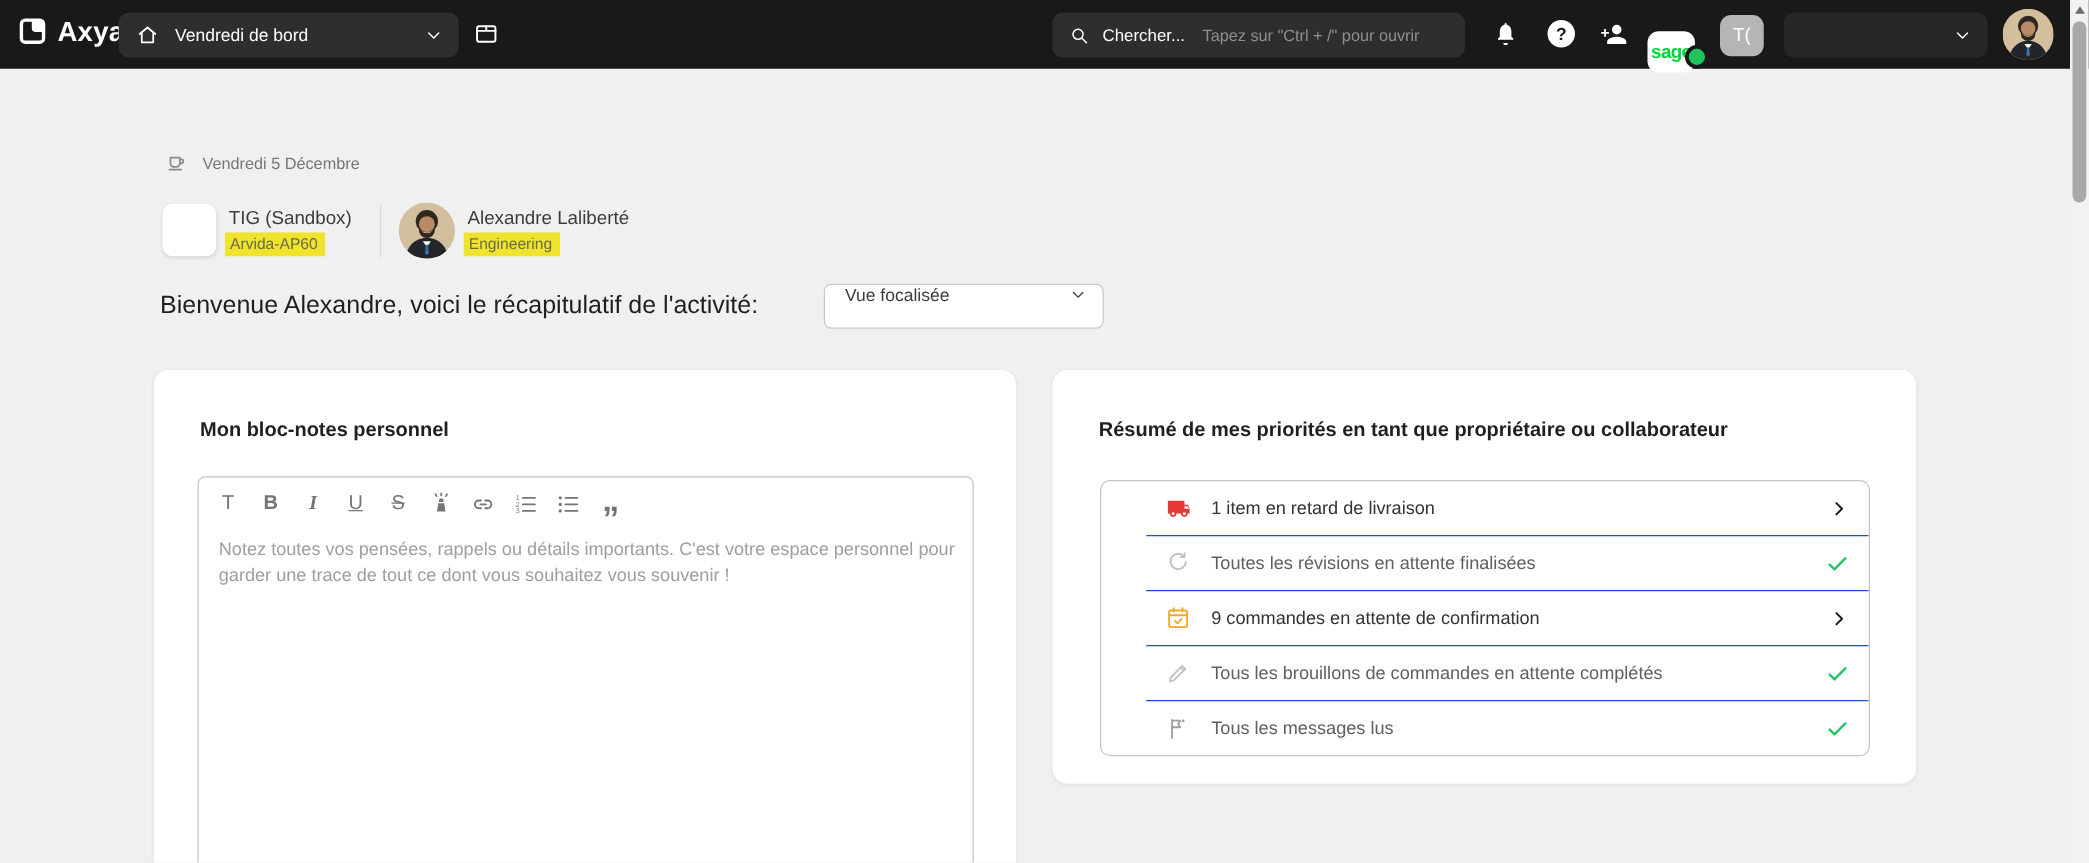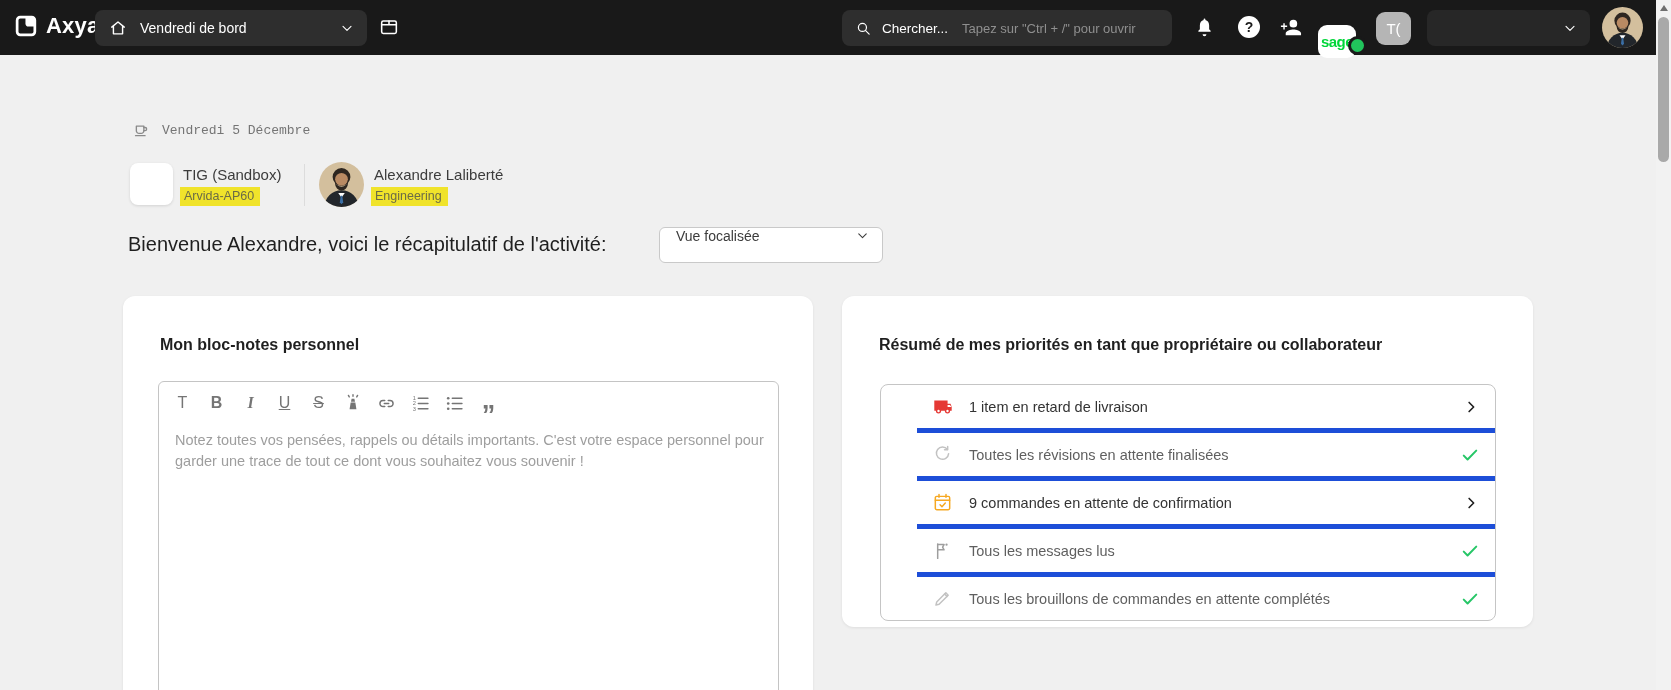--- a/index.html
+++ b/index.html
@@ -8,21 +8,21 @@
     background:#f0f0f0;
     font-family:"Liberation Sans", sans-serif;
     color:#2e2e2e;
     -webkit-font-smoothing:antialiased;
   }
   svg{display:block;}
   .ic{fill:none;stroke:currentColor;stroke-width:1.7;stroke-linecap:round;stroke-linejoin:round;}
 
   
   .topbar{position:absolute;left:0;top:0;width:1671px;height:55px;background:#191919;}
-  .brand{position:absolute;left:14px;top:13px;display:flex;align-items:center;gap:7px;cursor:pointer;}
+  .brand{position:absolute;left:14px;top:13px;display:flex;gap:7px;cursor:pointer;}
   .brand-name{color:#fff;font-size:22px;font-weight:700;letter-spacing:.2px;}
   .nav-pill{position:absolute;left:95px;top:10px;width:272px;height:36px;background:#2e2e2e;border-radius:8px;
     display:flex;align-items:center;color:#fff;cursor:pointer;}
   .nav-pill .home{margin-left:13px;}
   .nav-pill .lbl{margin-left:12px;font-size:14px;}
   .nav-pill .chev{margin-left:auto;margin-right:12px;}
   .archive-btn{position:absolute;left:378px;top:16px;color:#fff;cursor:pointer;}
   .search-pill{position:absolute;left:842px;top:10px;width:330px;height:36px;background:#2e2e2e;border-radius:8px;
     display:flex;align-items:center;cursor:text;}
   .search-pill .mag{margin-left:13px;color:#fff;}
@@ -43,21 +43,21 @@
   .ws-pill .chev{margin-left:auto;margin-right:12px;}
   .avatar-top{position:absolute;left:1602px;top:7px;width:41px;height:41px;border-radius:50%;overflow:hidden;cursor:pointer;}
 
   
   .scrollbar{position:absolute;right:0;top:0;width:15px;height:690px;background:#f2f2f2;z-index:50;}
   .scroll-up{position:absolute;top:0;left:0;width:15px;height:16px;display:flex;align-items:center;justify-content:center;cursor:pointer;}
   .scroll-up:after{content:"";width:0;height:0;border-left:4px solid transparent;border-right:4px solid transparent;border-bottom:6px solid #6f6f6f;}
   .scroll-thumb{position:absolute;top:17px;left:2px;width:11px;height:145px;background:#a9a9a9;border-radius:6px;cursor:grab;}
 
   
-  .date-row{position:absolute;left:132px;top:121px;display:flex;align-items:center;gap:11px;color:#757575;font-family:Liberation Mono, monospace;}
+  .date-row{position:absolute;left:132px;top:121px;display:flex;align-items:center;gap:11px;color:#757575;}
   .date-text{font-size:13px;}
   .company-logo{position:absolute;left:130px;top:163px;width:43px;height:42px;background:#fff;border-radius:8px;
     box-shadow:0 1px 3px rgba(0,0,0,.12);}
   .company-name{position:absolute;left:183px;top:166px;font-size:15px;color:#3c3c3c;}
   .tag{font-size:12.5px;color:#6b6b47;background:#f0e32b;padding:2px 6px 3px 4px;display:inline-block;}
   .company-tag{position:absolute;left:180px;top:186px;}
   .hdr-divider{position:absolute;left:304px;top:164px;width:1px;height:42px;background:#dcdcdc;}
   .user-avatar{position:absolute;left:319px;top:162px;width:45px;height:45px;border-radius:50%;overflow:hidden;}
   .user-name{position:absolute;left:374px;top:166px;font-size:15px;color:#3c3c3c;}
   .user-tag{position:absolute;left:371px;top:186px;}
@@ -79,21 +79,21 @@
   .tbtn.bold{font-weight:700;}
   .tbtn.italic{font-style:italic;font-family:"Liberation Serif",serif;font-weight:700;}
   .tbtn.underline{text-decoration:underline;}
   .tbtn.strike{text-decoration:line-through;}
   .tbtn.quote{font-size:27px;font-weight:700;line-height:10px;padding-top:12px;}
   .editor-body{position:absolute;left:16px;top:48px;width:590px;font-size:14.5px;line-height:21px;color:#9e9e9e;cursor:text;}
 
   .prio-list{position:absolute;left:38px;top:88px;width:616px;border:1px solid #c5c5c5;border-radius:8px;
     box-sizing:border-box;overflow:hidden;background:#fff;padding-left:36px;}
   .prio-row{display:flex;align-items:center;height:43px;padding:0 15px;cursor:pointer;}
-  .prio-row + .prio-row{border-top:5px solid #1d4ed8;}
+  .prio-row + .prio-row{border-top:1px solid #1d4ed8;}
   .prio-row .picon{width:22px;height:22px;margin-right:15px;flex:0 0 auto;}
   .prio-label{font-size:14.5px;color:#333;}
   .prio-row.done .prio-label{color:#5f5f5f;}
   .trailing{margin-left:auto;flex:0 0 auto;}
   .c-red{color:#e53935;} .c-orange{color:#f6a821;} .c-gray{color:#c2c2c2;} .c-gray2{color:#9e9e9e;}
 </style>
 </head>
 <body>
 
 <div class="topbar">
@@ -322,44 +322,44 @@
       </span>
       <span class="prio-label">9 commandes en attente de confirmation</span>
       <span class="trailing">
         <svg width="18" height="18" viewBox="0 0 24 24">
             <path d="M9.5 6l6 6-6 6" fill="none" stroke="#1f1f1f" stroke-width="2.2" stroke-linecap="round" stroke-linejoin="round"></path>
           </svg>
       </span>
     </div>
 
     <div class="prio-row done">
+      <span class="picon c-gray">
+        <svg width="21" height="21" viewBox="0 0 24 24">
+          <path class="ic" d="M4.5 19.5l.9-3.6L15.8 5.5l2.7 2.7L8.1 18.6l-3.6.9z"></path>
+          <path class="ic" d="M14.4 6.9l2.7 2.7"></path>
+        </svg>
+      </span>
+      <span class="prio-label">Tous les brouillons de commandes en attente complétés</span>
+      <span class="trailing">
+        <svg width="20" height="20" viewBox="0 0 24 24">
+            <path d="M4.5 12.8l4.6 4.6L19.5 6.8" fill="none" stroke="#26c667" stroke-width="2.4" stroke-linecap="round" stroke-linejoin="round"></path>
+          </svg>
+      </span>
+    </div>
+
+    <div class="prio-row done">
       <span class="picon c-gray2">
         <svg width="21" height="21" viewBox="0 0 24 24">
           <path class="ic" d="M6.5 21V4.5"></path>
           <path class="ic" d="M6.5 5.2h7.3l-1.7 3 1.7 3H6.5"></path>
           <circle cx="16.6" cy="5.4" r="1.3" fill="currentColor"></circle>
         </svg>
       </span>
       <span class="prio-label">Tous les messages lus</span>
       <span class="trailing">
         <svg width="20" height="20" viewBox="0 0 24 24">
             <path d="M4.5 12.8l4.6 4.6L19.5 6.8" fill="none" stroke="#26c667" stroke-width="2.4" stroke-linecap="round" stroke-linejoin="round"></path>
           </svg>
       </span>
     </div>
 
-    <div class="prio-row done">
-      <span class="picon c-gray">
-        <svg width="21" height="21" viewBox="0 0 24 24">
-          <path class="ic" d="M4.5 19.5l.9-3.6L15.8 5.5l2.7 2.7L8.1 18.6l-3.6.9z"></path>
-          <path class="ic" d="M14.4 6.9l2.7 2.7"></path>
-        </svg>
-      </span>
-      <span class="prio-label">Tous les brouillons de commandes en attente complétés</span>
-      <span class="trailing">
-        <svg width="20" height="20" viewBox="0 0 24 24">
-            <path d="M4.5 12.8l4.6 4.6L19.5 6.8" fill="none" stroke="#26c667" stroke-width="2.4" stroke-linecap="round" stroke-linejoin="round"></path>
-          </svg>
-      </span>
-    </div>
-
   </div>
 </div>
 
 </body></html>

